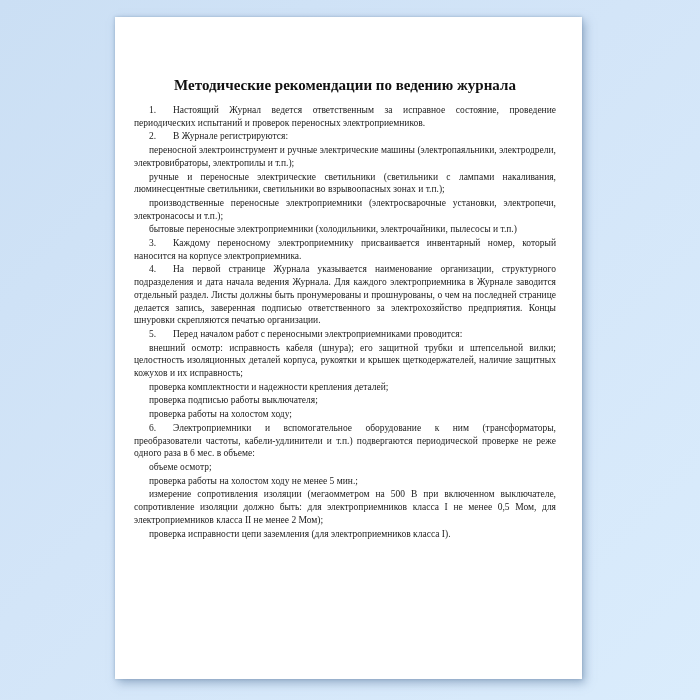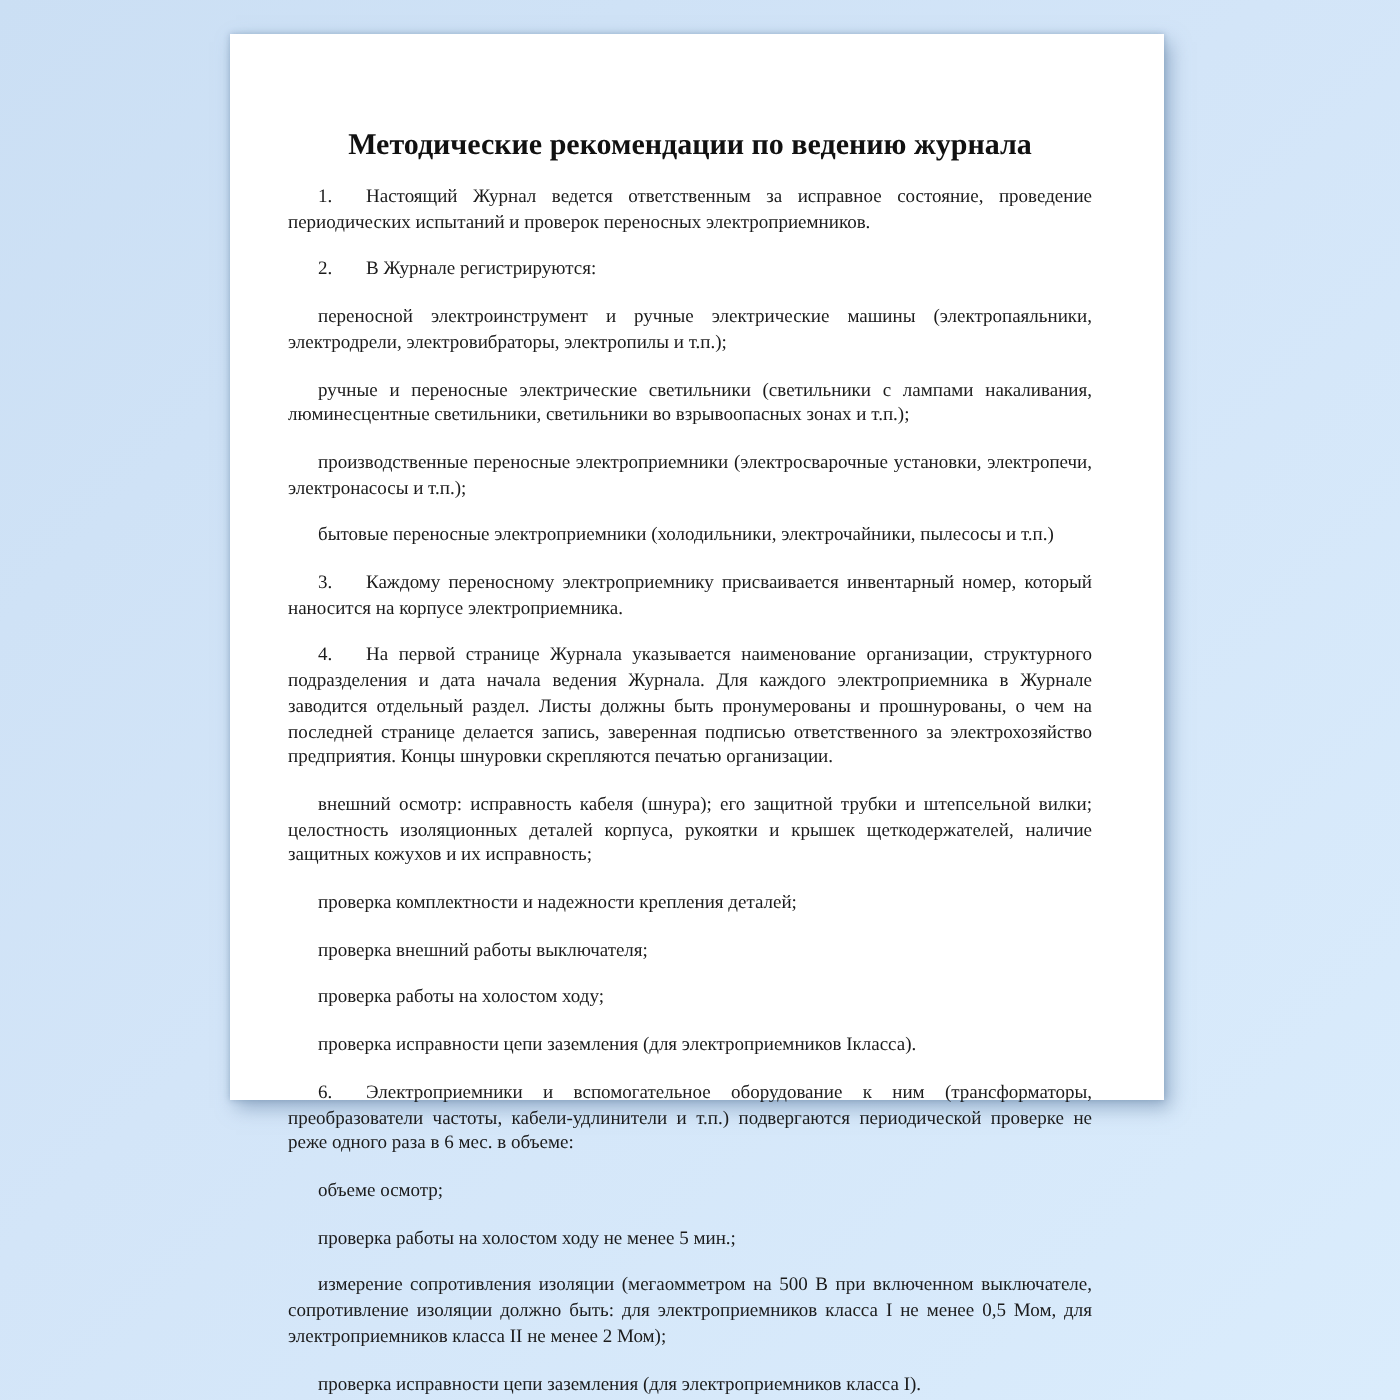--- a/index.html
+++ b/index.html
@@ -16,38 +16,38 @@
   }
   .canvas {
     position: absolute;
     inset: 0;
   }
   .page {
     position: absolute;
     left: 115px;
     top: 17px;
     width: 467px;
-    height: 533px;
+    height: 662px;
     background: #ffffff;
     box-shadow: 0 0 3px rgba(100, 130, 165, 0.45),
                 3px 4px 9px rgba(100, 130, 165, 0.55);
     box-sizing: border-box;
-    padding: 1px 25px 0 18px;
+    padding: 13px 25px 0 18px;
   }
   .doc-title {
     margin: 46px 0 10px 0;
     text-align: center;
     font-weight: bold;
     font-size: 15px;
     line-height: 18px;
     color: #111111;
     font-family: "Liberation Serif", serif;
   }
   .doc-body p {
-    margin: 11px;
+    margin: 1px;
     font-size: 9.5px;
     line-height: 12.7px;
     color: #1b1b1b;
     text-align: justify;
     text-indent: 15px;
     font-family: "Liberation Serif", serif;
   }
   .doc-body p .pnum {
     display: inline-block;
     width: 24px;
@@ -62,25 +62,25 @@
     <h1 class="doc-title">Методические рекомендации по ведению журнала</h1>
     <div class="doc-body">
         <p><span class="pnum">1.</span>Настоящий Журнал ведется ответственным за исправное состояние, проведение периодических испытаний и проверок переносных электроприемников.</p>
         <p><span class="pnum">2.</span>В Журнале регистрируются:</p>
         <p>переносной электроинструмент и ручные электрические машины (электропаяльники, электродрели, электровибраторы, электропилы и т.п.);</p>
         <p>ручные и переносные электрические светильники (светильники с лампами накаливания, люминесцентные светильники, светильники во взрывоопасных зонах и т.п.);</p>
         <p>производственные переносные электроприемники (электросварочные установки, электропечи, электронасосы и т.п.);</p>
         <p>бытовые переносные электроприемники (холодильники, электрочайники, пылесосы и т.п.)</p>
         <p><span class="pnum">3.</span>Каждому переносному электроприемнику присваивается инвентарный номер, который наносится на корпусе электроприемника.</p>
         <p><span class="pnum">4.</span>На первой странице Журнала указывается наименование организации, структурного подразделения и дата начала ведения Журнала. Для каждого электроприемника в Журнале заводится отдельный раздел. Листы должны быть пронумерованы и прошнурованы, о чем на последней странице делается запись, заверенная подписью ответственного за электрохозяйство предприятия. Концы шнуровки скрепляются печатью организации.</p>
+        <p><span class="pnum">5.</span>Перед началом работ с переносными электроприемниками проводится:</p>
         <p>внешний осмотр: исправность кабеля (шнура); его защитной трубки и штепсельной вилки; целостность изоляционных деталей корпуса, рукоятки и крышек щеткодержателей, наличие защитных кожухов и их исправность;</p>
         <p>проверка комплектности и надежности крепления деталей;</p>
-        <p>проверка внешний работы выключателя;</p>
+        <p>проверка подписью работы выключателя;</p>
         <p>проверка работы на холостом ходу;</p>
-        <p>проверка исправности цепи заземления (для электроприемников Iкласса).</p>
         <p><span class="pnum">6.</span>Электроприемники и вспомогательное оборудование к ним (трансформаторы, преобразователи частоты, кабели-удлинители и т.п.) подвергаются периодической проверке не реже одного раза в 6 мес. в объеме:</p>
         <p>объеме осмотр;</p>
         <p>проверка работы на холостом ходу не менее 5 мин.;</p>
         <p>измерение сопротивления изоляции (мегаомметром на 500 В при включенном выключателе, сопротивление изоляции должно быть: для электроприемников класса I не менее 0,5 Мом, для электроприемников класса II не менее 2 Мом);</p>
         <p>проверка исправности цепи заземления (для электроприемников класса I).</p>
       </div>
   </div>
 </div>
 
 </body></html>

